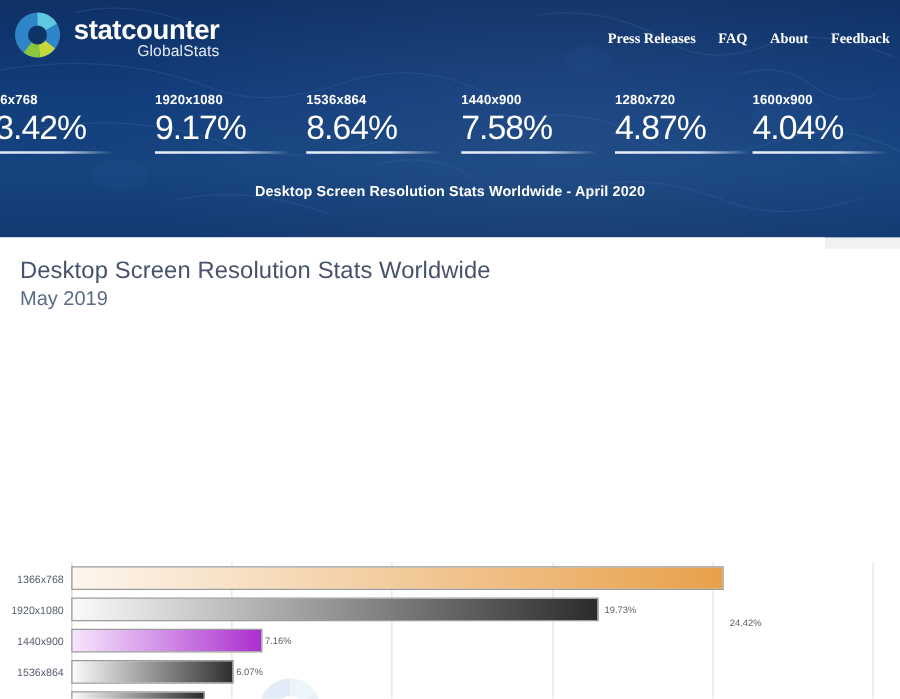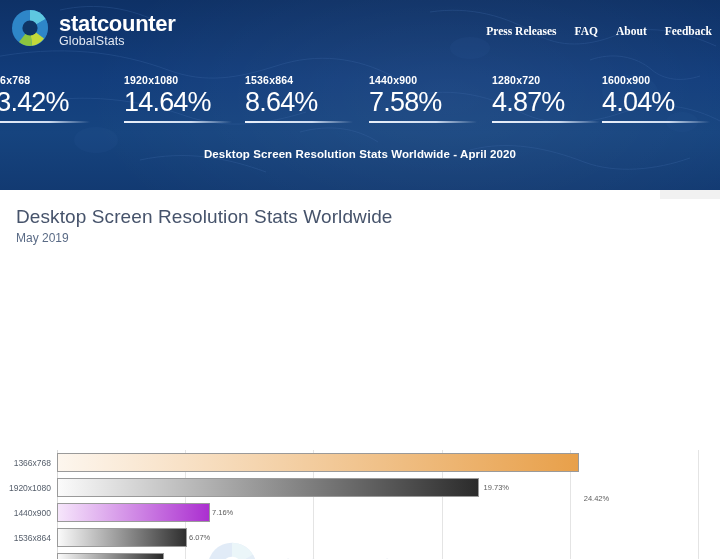--- a/index.html
+++ b/index.html
@@ -36,21 +36,21 @@
   .brand {
     position: absolute; left: 10px; top: 8px;
     display: flex; align-items: center; gap: 9px; z-index: 4;
   }
   .brand-text { display: flex; flex-direction: column; justify-content: center; }
   .brand-name {
     color: #fff; font-size: 22px; font-weight: bold;
     letter-spacing: -0.3px; line-height: 1.05;
   }
   .brand-sub {
-    color: #e3e9f3; font-size: 12.5px; line-height: 1.1; letter-spacing: .1px;
+    color: #e3e9f3; font-size: 12.5px; line-height: 1.1; letter-spacing: .1px; text-align: right;
   }
 
   .stats-row {
     position: absolute; left: 0; top: 74px; width: 720px;
     display: flex; z-index: 4;
   }
   .stat { position: relative; padding-left: 0; }
   .stat-res {
     color: #ffffff; font-size: 10.5px; font-weight: bold; letter-spacing: .2px;
     margin-bottom: 1px;
@@ -69,21 +69,21 @@
     text-align: center; color: #ffffff;
     font-size: 11.5px; font-weight: bold; letter-spacing: .1px; z-index: 4;
   }
 
   
   .card { position: relative; width: 660px; height: 369px; background: #fff; }
   .card-head { position: relative; padding: 16px 14px 0 16px; height: 58px; }
   .chart-title {
     color: #46536b; font-size: 19px; font-weight: normal; letter-spacing: .1px;
   }
-  .chart-sub { color: #5a6b86; font-size: 12px; margin-top: 3px; }
+  .chart-sub { color: #5a6b86; font-size: 16px; margin-top: 3px; }
   .edit-btn {
     position: absolute; right: 14px; top: 212px;
     background: #1c4d9b; color: #fff;
     border: 1px solid #13427f; border-radius: 3px;
     font-size: 11px; font-weight: bold;
     padding: 7px 12px; cursor: pointer;
     font-family: "Liberation Sans", sans-serif;
   }
 
   
@@ -169,21 +169,21 @@
   </nav>
 
   <div class="stats-row">
     <div class="stat" style="margin-left:-18px;width:142px">
       <div class="stat-res">1366x768</div>
       <div class="stat-val">23.42%</div>
       <div class="stat-underline"></div>
     </div>
     <div class="stat" style="width:121px">
       <div class="stat-res">1920x1080</div>
-      <div class="stat-val">14.64%</div>
+      <div class="stat-val">9.17%</div>
       <div class="stat-underline"></div>
     </div>
     <div class="stat" style="width:124px">
       <div class="stat-res">1536x864</div>
       <div class="stat-val">8.64%</div>
       <div class="stat-underline"></div>
     </div>
     <div class="stat" style="width:123px">
       <div class="stat-res">1440x900</div>
       <div class="stat-val">7.58%</div>

